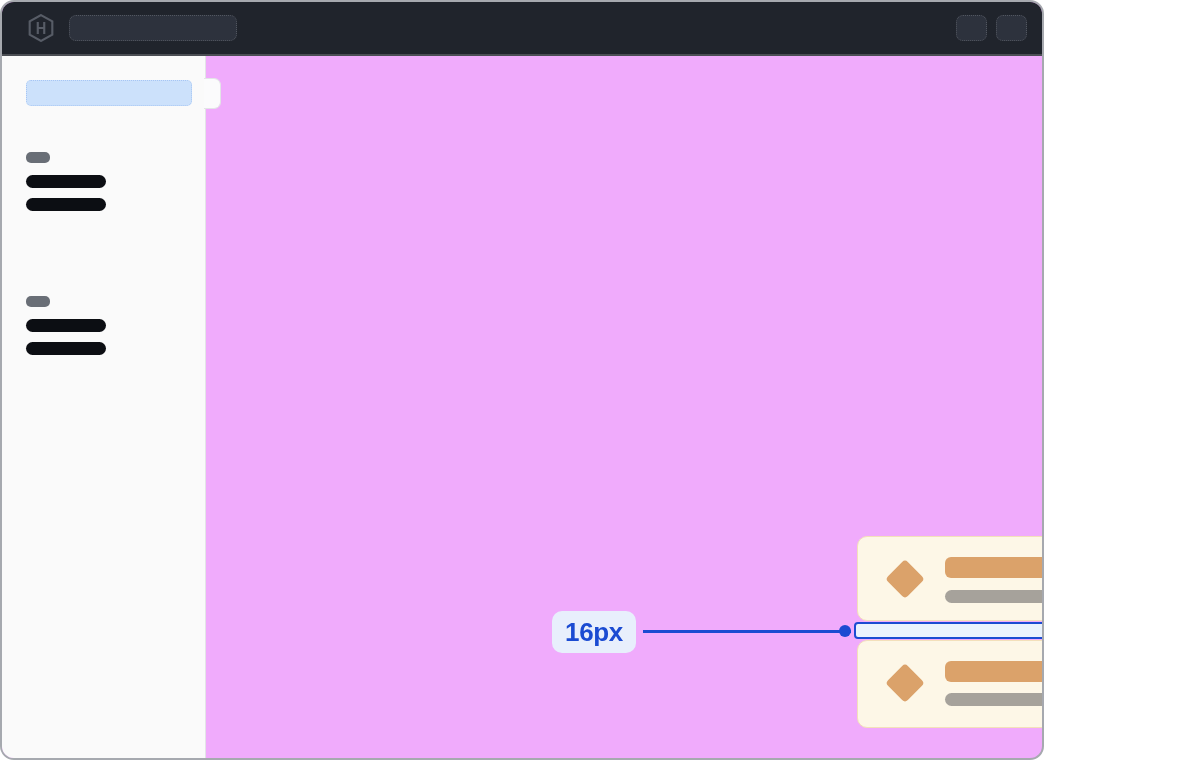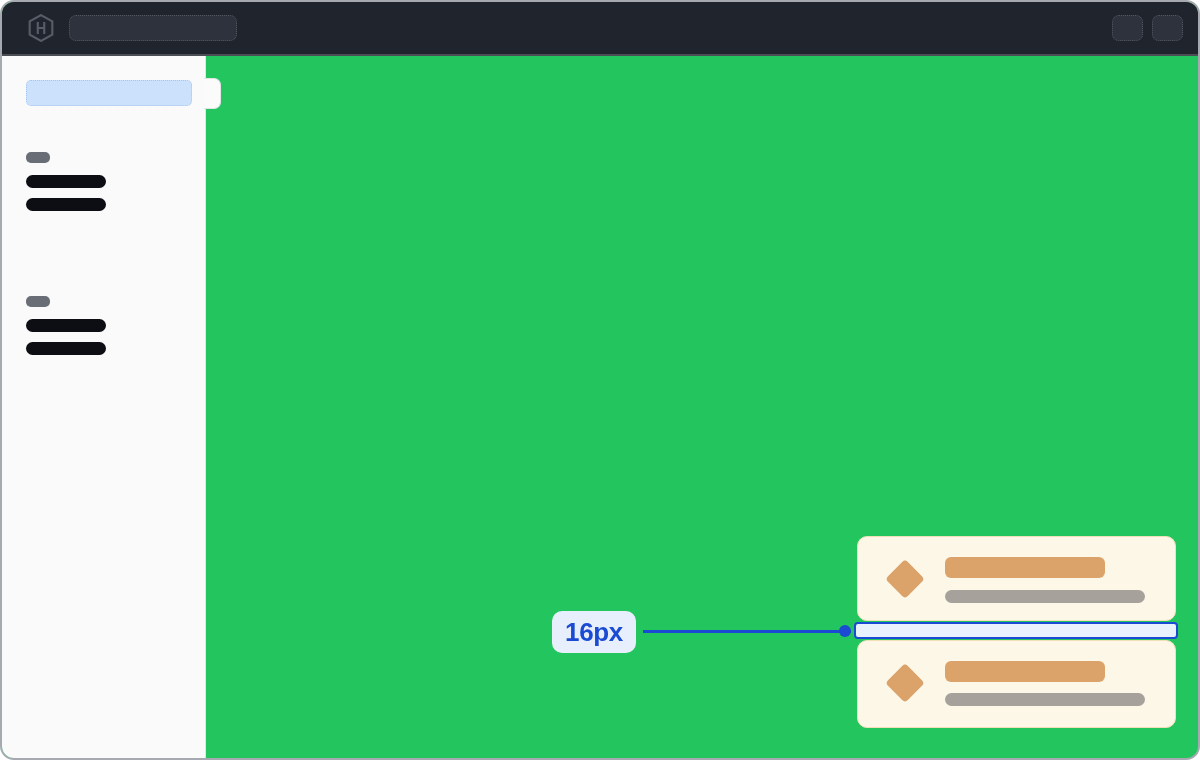--- a/index.html
+++ b/index.html
@@ -16,22 +16,22 @@
     --sidebar-bg:#fafafa;
     --sidebar-border:#e3e4e7;
     --sidebar-selected:#cce1fb;
     --sidebar-item:#0c0e13;
     --sidebar-label:#696e76;
     --frame-border:#a6a9af;
     --logo-gray:#575c66;
   }
   html,body{margin:0;padding:0;background:#ffffff;font-family:"Liberation Sans",sans-serif;}
   .frame{
-    position:relative;width:1200px;height:760px;box-sizing:border-box;
-    border:2px solid var(--frame-border);border-radius:14px;overflow:hidden;background:#22c55e;
+    position:relative;width:1044px;height:760px;box-sizing:border-box;
+    border:2px solid var(--frame-border);border-radius:14px;overflow:hidden;background:#f0abfc;
   }
   
   .topbar{
     position:absolute;top:0;left:0;right:0;height:52px;
     background:var(--topbar-bg);border-bottom:2px solid var(--topbar-divider);
     display:flex;align-items:center;
   }
   .logo{margin-left:26px;width:26px;height:28px;display:block;flex:0 0 auto;}
   .search-skel{
     margin-left:15px;width:168px;height:26px;border-radius:7px;

